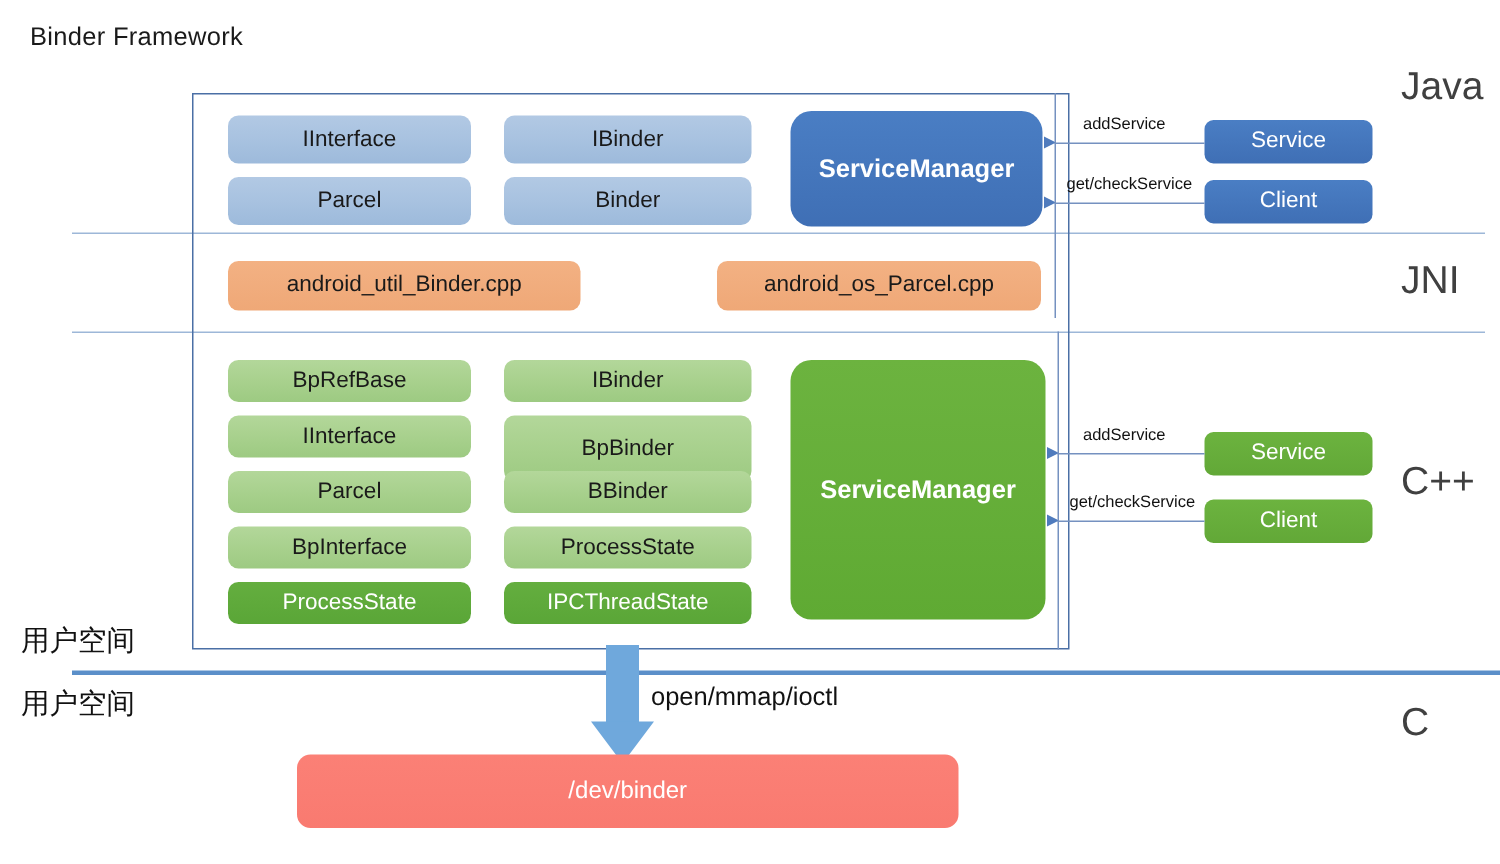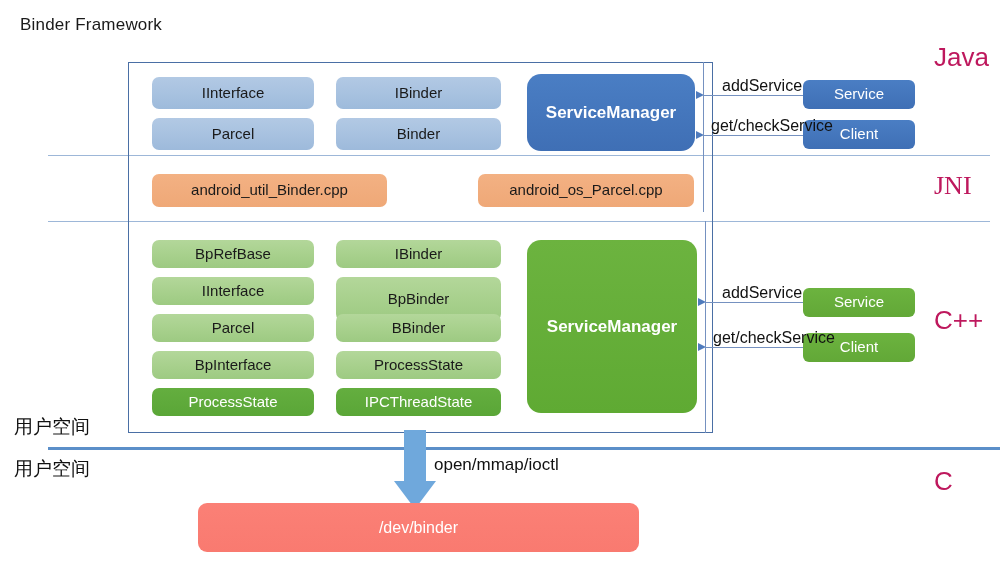--- a/index.html
+++ b/index.html
@@ -14,21 +14,21 @@
 
   
   .divline{position:absolute;height:0;border-top:1.5px solid #9db7d8;}
   .divline.thick{border-top:3px solid #5b8fc9;}
 
   
   .outerbox{position:absolute;left:128px;top:62px;width:585px;height:371px;
             border:1.5px solid #4a6fa5;background:transparent;box-sizing:border-box;}
 
   
-  .layerlabel{position:absolute;font-size:26px;color:#be185d;white-space:nowrap;}
+  .layerlabel{position:absolute;font-size:26px;color:#404040;white-space:nowrap;}
   .cnlabel{position:absolute;font-size:19px;color:#111;white-space:nowrap;
            font-family:"DejaVu Sans","Liberation Sans",sans-serif;}
 
   
   .chip{position:absolute;border-radius:7px;display:flex;align-items:center;
         justify-content:center;font-size:15px;box-sizing:border-box;
         text-align:center;line-height:1.1;}
 
   .chip.blue{background:linear-gradient(180deg,#b2c9e4 0%,#a8c2e0 50%,#9dbadb 100%);
              color:#1a1a1a;}
@@ -51,21 +51,21 @@
            box-sizing:border-box;}
   .smpanel.blue{background:linear-gradient(180deg,#4a7ec4 0%,#3f6fb5 100%);}
   .smpanel.green{background:linear-gradient(180deg,#6cb33f 0%,#5faa33 100%);}
 
   
   .hline{position:absolute;height:0;border-top:1.3px solid #7591c0;}
   .vline{position:absolute;width:0;border-left:1.3px solid #7591c0;}
   .arrowhead{position:absolute;width:0;height:0;
              border-top:4.5px solid transparent;border-bottom:4.5px solid transparent;
              border-right:8px solid #4f7bbd;}
-  .edgelabel{position:absolute;font-size:16px;color:#111;white-space:nowrap;}
+  .edgelabel{position:absolute;font-size:11px;color:#111;white-space:nowrap;}
 
   
   .downarrow{position:absolute;}
   .downarrow .shaft{position:absolute;background:#6fa8dc;}
   .downarrow .head{position:absolute;width:0;height:0;
                    border-left:21px solid transparent;border-right:21px solid transparent;
                    border-top:28px solid #6fa8dc;}
   .ioctl-label{position:absolute;font-size:17px;color:#111;white-space:nowrap;}
 </style>
 </head>
@@ -75,21 +75,21 @@
 
   <div class="title">Binder Framework</div>
 
   <div class="divline" style="left:48px;top:155px;width:942px;"></div>
   <div class="divline" style="left:48px;top:221px;width:942px;"></div>
   <div class="divline thick" style="left:48px;top:447px;width:952px;"></div>
 
   <div class="outerbox"></div>
 
   <div class="layerlabel" style="left:934px;top:42px;">Java</div>
-  <div class="layerlabel" style="left:934px;top:171px;font-family:Liberation Serif, serif;">JNI</div>
+  <div class="layerlabel" style="left:934px;top:171px;">JNI</div>
   <div class="layerlabel" style="left:934px;top:305px;">C++</div>
   <div class="layerlabel" style="left:934px;top:466px;">C</div>
 
   <div class="cnlabel" style="left:14px;top:414px;">用户空间</div>
   <div class="cnlabel" style="left:14px;top:456px;">用户空间</div>
 
   <div class="chip blue" style="left:152px;top:77px;width:162px;height:32px;">IInterface</div>
   <div class="chip blue" style="left:336px;top:77px;width:165px;height:32px;">IBinder</div>
   <div class="chip blue" style="left:152px;top:118px;width:162px;height:32px;">Parcel</div>
   <div class="chip blue" style="left:336px;top:118px;width:165px;height:32px;">Binder</div>

